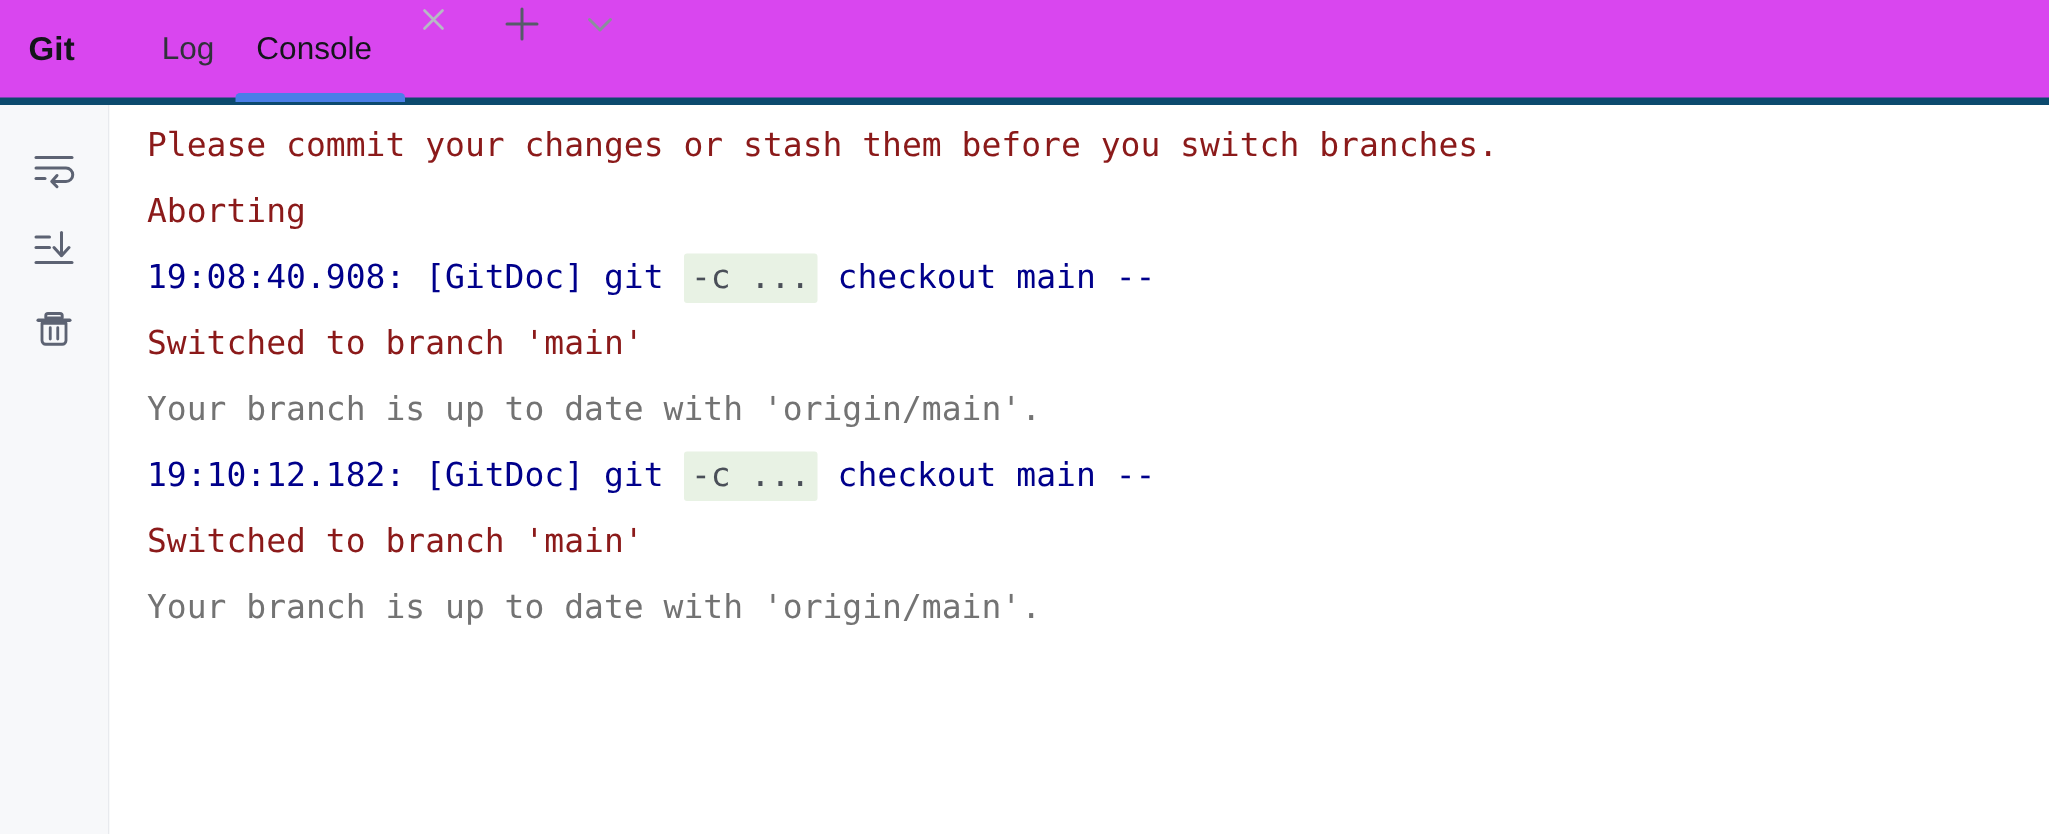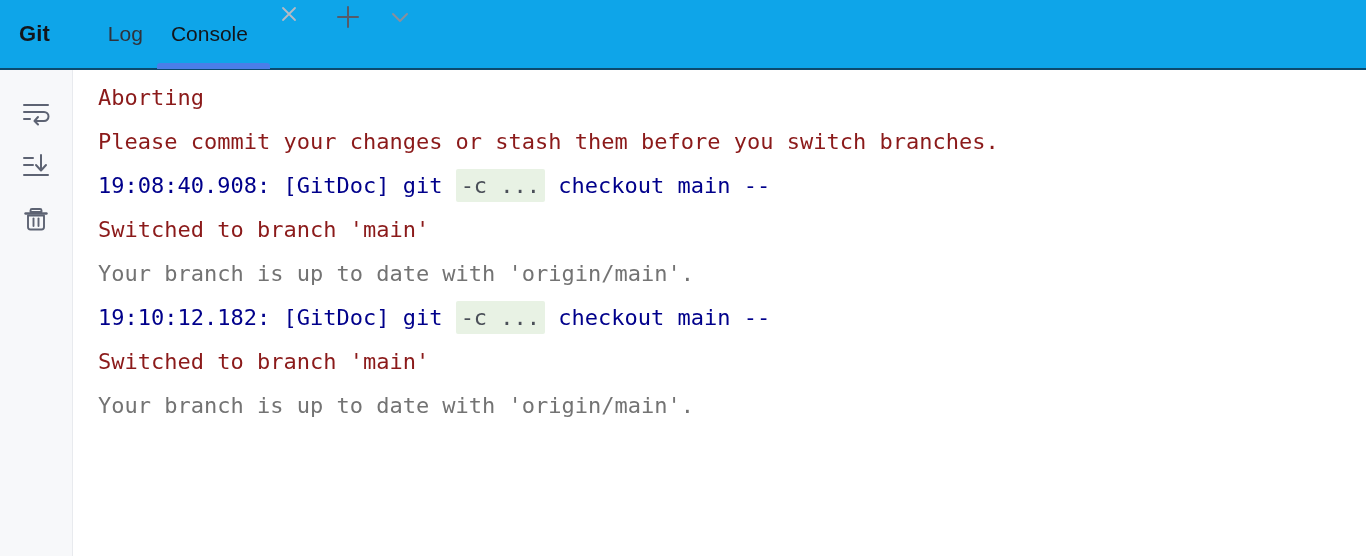--- a/index.html
+++ b/index.html
@@ -21,22 +21,22 @@
     display: flex;
     flex-direction: column;
     background: #ffffff;
   }
 
   
   .toolwindow-header {
     position: relative;
     height: 70px;
     min-height: 70px;
-    background: #0ea5e9;
-    border-bottom: 2px solid #0c4a6e;
+    background: #d946ef;
+    border-bottom: 5px solid #0c4a6e;
     display: flex;
     align-items: center;
     box-sizing: border-box;
   }
 
   .tw-title {
     font-size: 22px;
     font-weight: bold;
     color: #13151a;
     margin-left: 19px;
@@ -237,22 +237,22 @@
             <path d="M14.5 16.5 V24" stroke="currentColor" stroke-width="1.9" stroke-linecap="round" fill="none"></path>
             <path d="M19.5 16.5 V24" stroke="currentColor" stroke-width="1.9" stroke-linecap="round" fill="none"></path>
           </svg>
         </span>
       </div>
 
     </div>
 
     <div class="console">
       <div id="console-lines">
+          <div class="console-line"><span class="seg c-error">Please commit your changes or stash them before you switch branches.</span></div>
           <div class="console-line"><span class="seg c-error">Aborting</span></div>
-          <div class="console-line"><span class="seg c-error">Please commit your changes or stash them before you switch branches.</span></div>
           <div class="console-line"><span class="seg c-cmd">19:08:40.908: [GitDoc] git </span><span class="seg c-fold">-c ...</span><span class="seg c-cmd"> checkout main --</span></div>
           <div class="console-line"><span class="seg c-error">Switched to branch 'main'</span></div>
           <div class="console-line"><span class="seg c-plain">Your branch is up to date with 'origin/main'.</span></div>
           <div class="console-line"><span class="seg c-cmd">19:10:12.182: [GitDoc] git </span><span class="seg c-fold">-c ...</span><span class="seg c-cmd"> checkout main --</span></div>
           <div class="console-line"><span class="seg c-error">Switched to branch 'main'</span></div>
           <div class="console-line"><span class="seg c-plain">Your branch is up to date with 'origin/main'.</span></div>
         </div>
     </div>
 
   </div>

